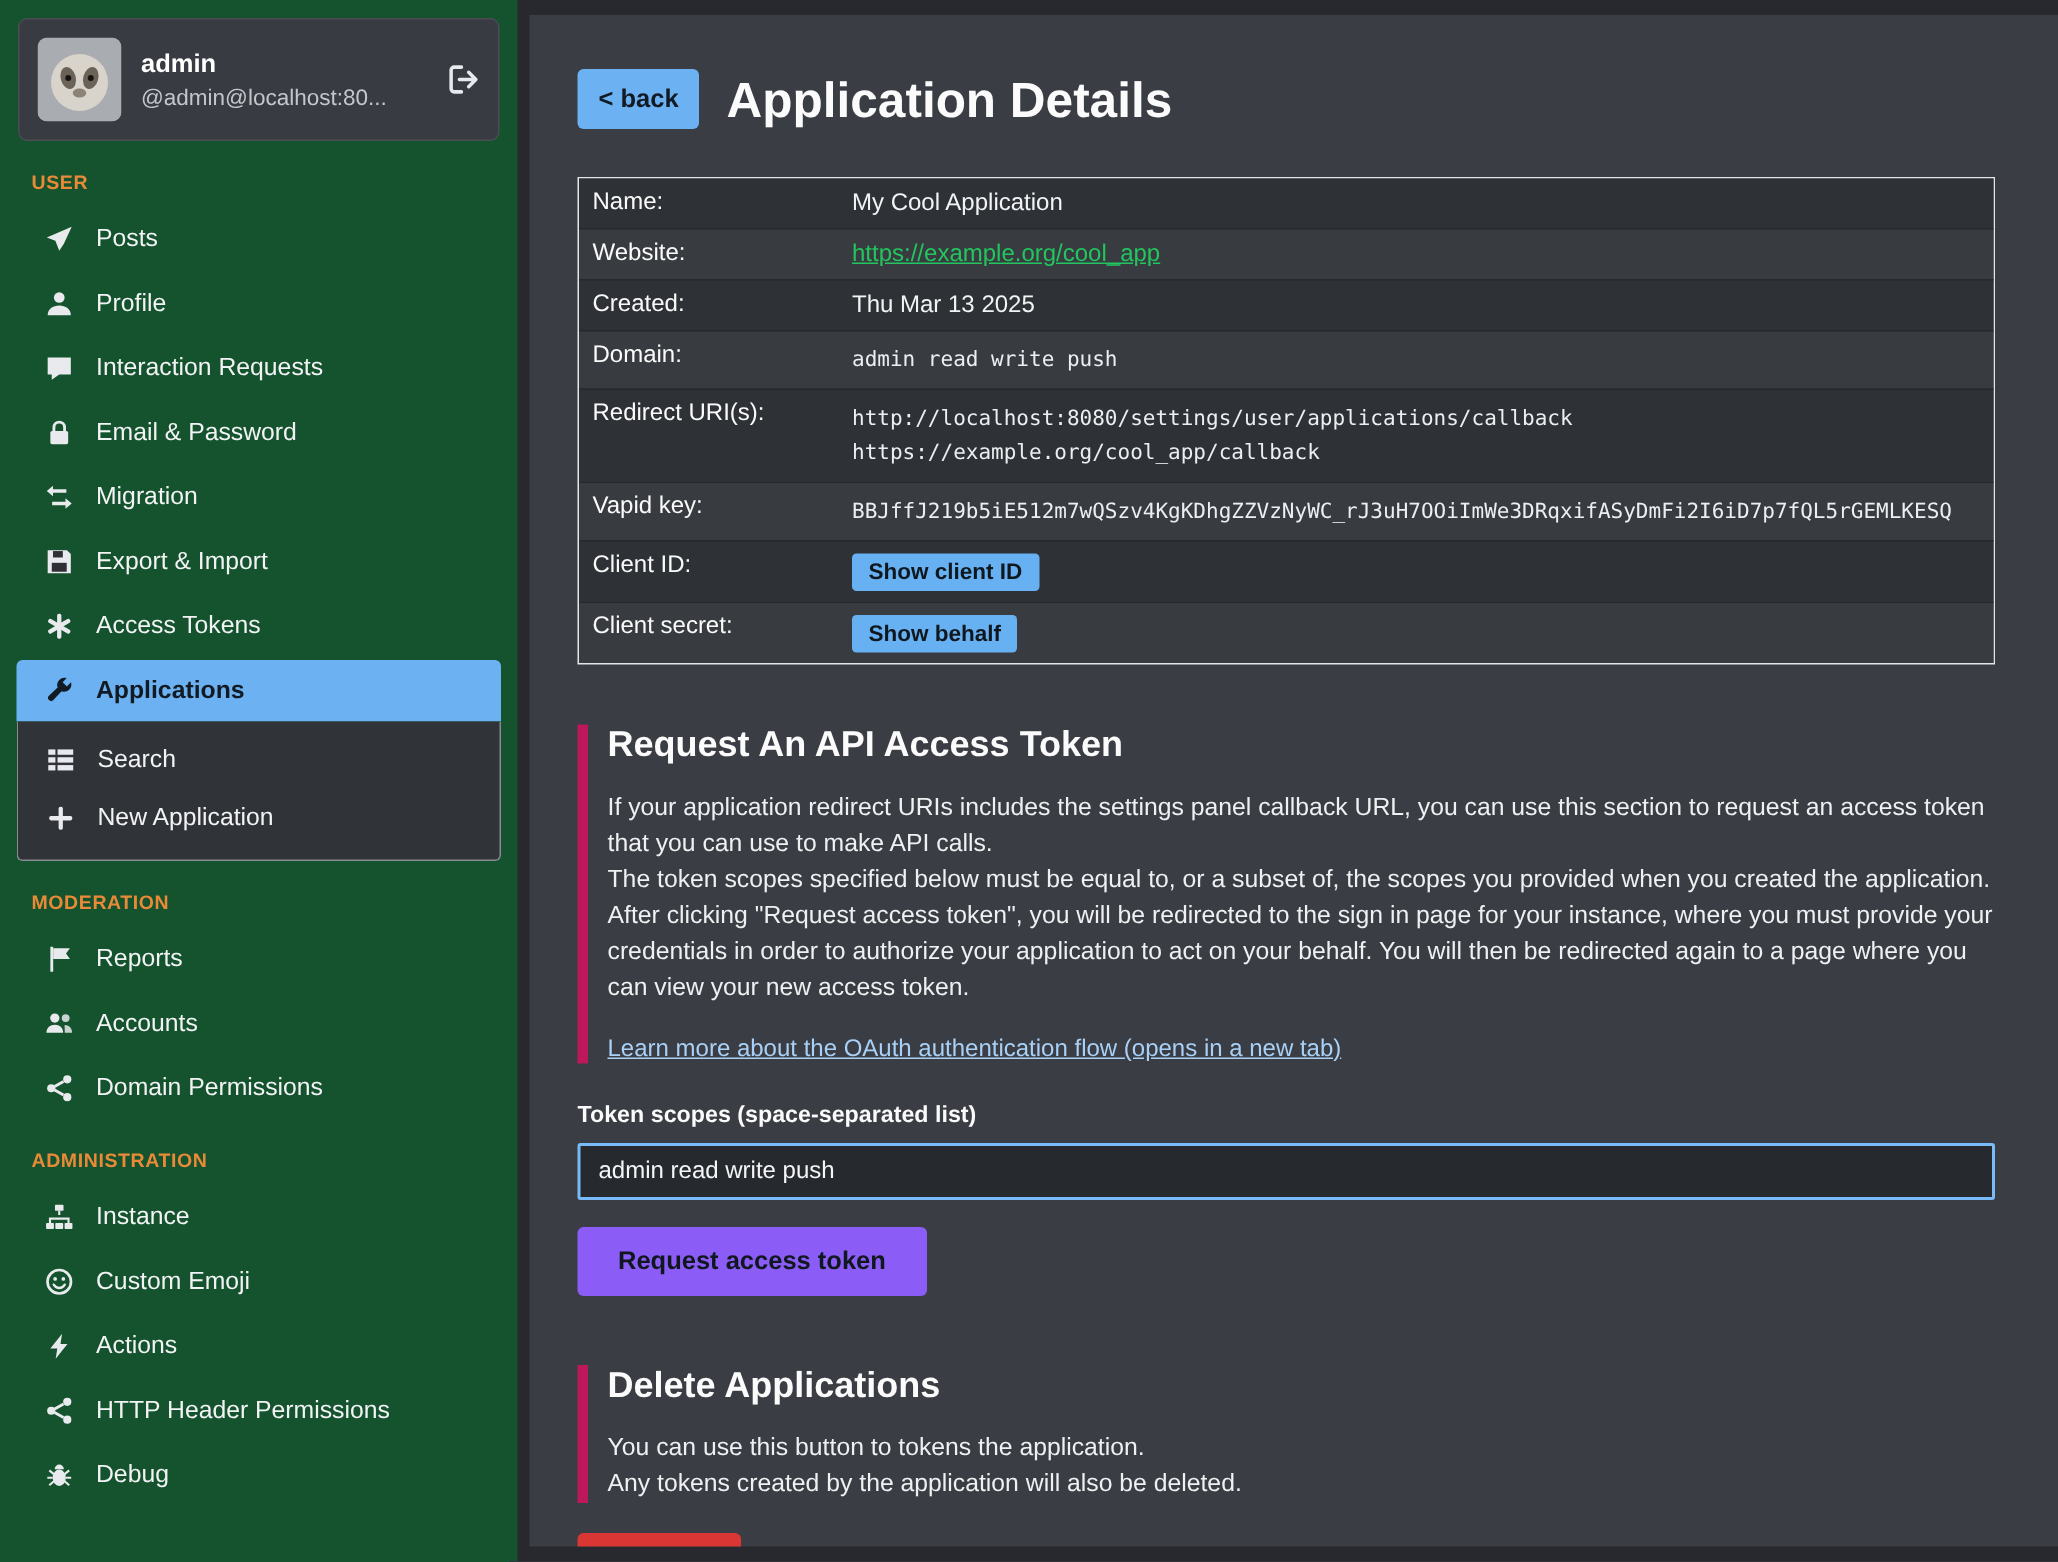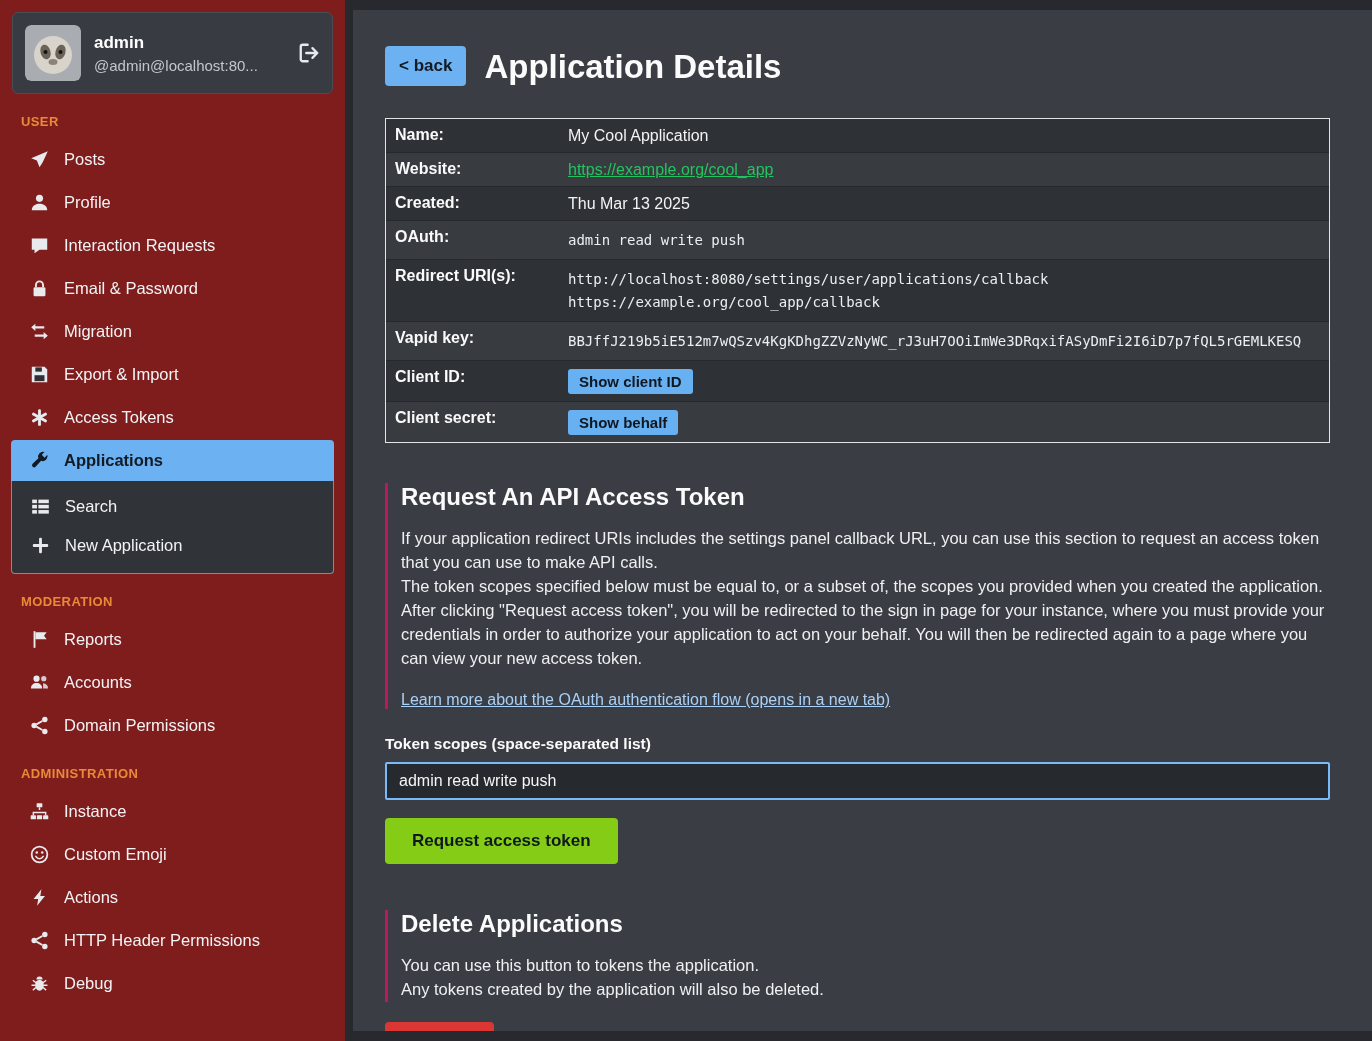--- a/index.html
+++ b/index.html
@@ -8,21 +8,21 @@
     width:1372px; height:1041px; overflow:hidden;
     background:#27292e;
     font-family:"Liberation Sans", sans-serif;
     color:#f2f3f5;
   }
   .app { display:flex; width:1372px; height:1041px; }
 
   
   .sidebar {
     width:345px; flex-shrink:0; height:1041px;
-    background:#7f1d1d; padding:10px 11px 0; overflow:hidden;
+    background:#14532d; padding:10px 11px 0; overflow:hidden;
   }
   .user-card {
     display:flex; align-items:center; gap:13px;
     background:#383b41; border:1px solid #4a4d53; border-radius:6px;
     padding:12px; margin:2px 1px 10px; cursor:pointer;
   }
   .avatar { width:56px; height:56px; flex-shrink:0; }
   .avatar svg { display:block; border-radius:6px; }
   .user-info { display:flex; flex-direction:column; gap:4px; min-width:0; }
   .user-name { font-weight:bold; font-size:17px; color:#ffffff; }
@@ -63,44 +63,44 @@
     padding:10px 14px; border-radius:4px; border:none; cursor:pointer;
     font-family:"Liberation Sans", sans-serif;
   }
   .page-title { font-size:33px; font-weight:bold; color:#fbfbfc; margin:0; }
 
   .details { border:1px solid #e3e5e7; width:945px; }
   .drow { display:flex; align-items:flex-start; padding:7px 0; }
   .drow:nth-child(odd) { background:#2e3135; }
   .drow:nth-child(even){ background:#383b40; }
   .drow + .drow { border-top:1px solid #26282c; }
-  .dkey { width:182px; padding-left:9px; font-weight:bold; color:#fafafa; font-size:16px; flex-shrink:0; }
+  .dkey { width:182px; padding-left:9px; font-weight:normal; color:#fafafa; font-size:16px; flex-shrink:0; }
   .dval { color:#f2f3f4; font-size:16px; padding-top:1px; }
   .mono { font-family:"DejaVu Sans Mono", monospace; font-size:14px; line-height:1.65; color:#eceff1; }
   a.value-link { color:#22c55e; text-decoration:underline; cursor:pointer; }
   .mini-btn {
     background:#67b0f2; color:#10181f; font-weight:bold; font-size:15px;
     padding:4px 11px; border:none; border-radius:3px; cursor:pointer;
     font-family:"Liberation Sans", sans-serif;
   }
 
-  .info-section { border-left:3px solid #be185d; padding-left:13px; margin-top:40px; }
+  .info-section { border-left:7px solid #be185d; padding-left:13px; margin-top:40px; }
   .info-section h2 { font-size:24px; font-weight:bold; color:#fbfbfc; margin:0 0 16px; }
   .info-section p { margin:0; font-size:16.5px; color:#eef0f2; line-height:1.45; max-width:940px; }
   .oauth-link { display:inline-block; margin-top:20px; color:#a9d0f6; text-decoration:underline; font-size:16px; cursor:pointer; }
 
   .field-label { font-weight:bold; font-size:15.5px; color:#fafafa; margin:26px 0 9px; }
   .scopes-input {
     width:945px; height:38px; background:#26292d;
     border:2px solid #79bbf8; border-radius:2px;
     color:#f4f5f6; font-size:16px; padding:0 12px;
     font-family:"Liberation Sans", sans-serif;
   }
   .primary-btn {
-    display:block; margin-top:18px; background:#84cc16; color:#10181f;
+    display:block; margin-top:18px; background:#8b5cf6; color:#10181f;
     font-weight:bold; font-size:17px; padding:13px 27px;
     border:none; border-radius:4px; cursor:pointer;
     font-family:"Liberation Sans", sans-serif;
   }
   .danger-btn {
     display:block; margin-top:20px; background:#da3633; color:#ffffff;
     font-weight:bold; font-size:17px; padding:12px 29px;
     border:none; border-radius:4px; cursor:pointer;
     font-family:"Liberation Sans", sans-serif;
   }
@@ -342,21 +342,21 @@
       </div>
       <div class="drow">
         <span class="dkey">Website:</span>
         <a class="dval value-link">https://example.org/cool_app</a>
       </div>
       <div class="drow">
         <span class="dkey">Created:</span>
         <span class="dval">Thu Mar 13 2025</span>
       </div>
       <div class="drow">
-        <span class="dkey">OAuth:</span>
+        <span class="dkey">Domain:</span>
         <span class="dval mono">admin read write push</span>
       </div>
       <div class="drow">
         <span class="dkey">Redirect URI(s):</span>
         <span class="dval mono">
           <span style="display:block">http://localhost:8080/settings/user/applications/callback</span>
           <span style="display:block">https://example.org/cool_app/callback</span>
         </span>
       </div>
       <div class="drow">

